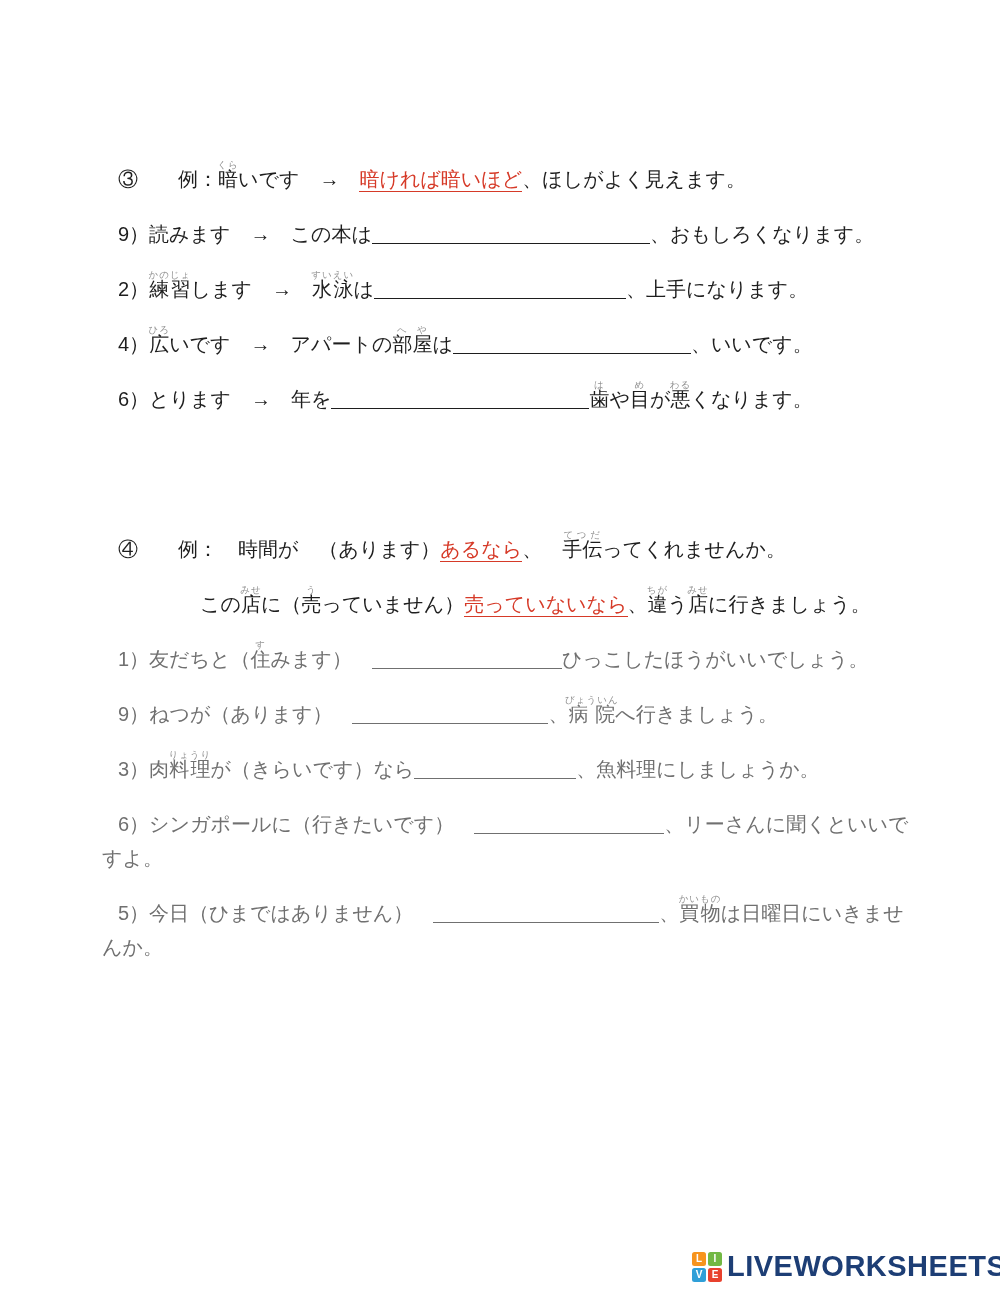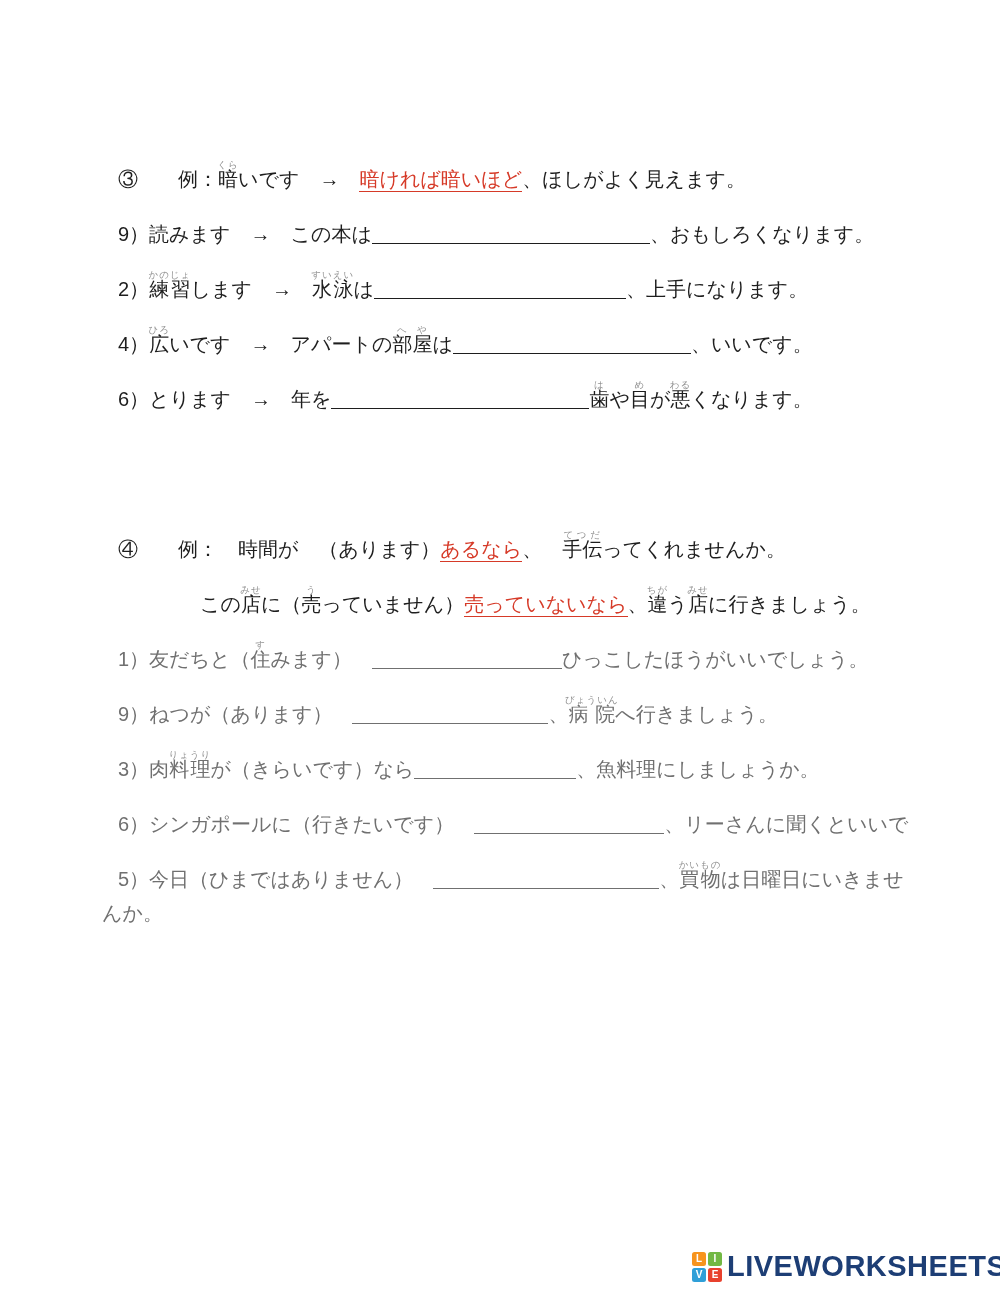--- a/index.html
+++ b/index.html
@@ -93,20 +93,23 @@
         </div>
         <div class="row kind-item muted">
           <span class="inner"><span>9）ねつが（あります）　</span><span class="blank" style="width: 196px;"></span><span>、</span><ruby><span>病院</span><rt>びょういん</rt></ruby><span>へ行きましょう。</span></span>
         </div>
         <div class="row kind-item muted">
           <span class="inner"><span>3）肉</span><ruby><span>料理</span><rt>りょうり</rt></ruby><span>が（きらいです）なら</span><span class="blank" style="width: 162px;"></span><span>、魚料理にしましょうか。</span></span>
         </div>
         <div class="row kind-item muted">
           <span class="inner"><span>6）シンガポールに（行きたいです）　</span><span class="blank" style="width: 190px;"></span><span>、リーさんに聞くといいで</span></span>
         </div>
+        <div class="row kind-cont muted">
+          <span class="inner"><span>すよ。</span></span>
+        </div>
         <div class="row kind-item muted">
           <span class="inner"><span>5）今日（ひまではありません）　</span><span class="blank" style="width: 226px;"></span><span>、</span><ruby><span>買物</span><rt>かいもの</rt></ruby><span>は日曜日にいきませ</span></span>
         </div>
         <div class="row kind-cont muted">
           <span class="inner"><span>んか。</span></span>
         </div>
       </div>
     </div>
 
   <div class="logo">

